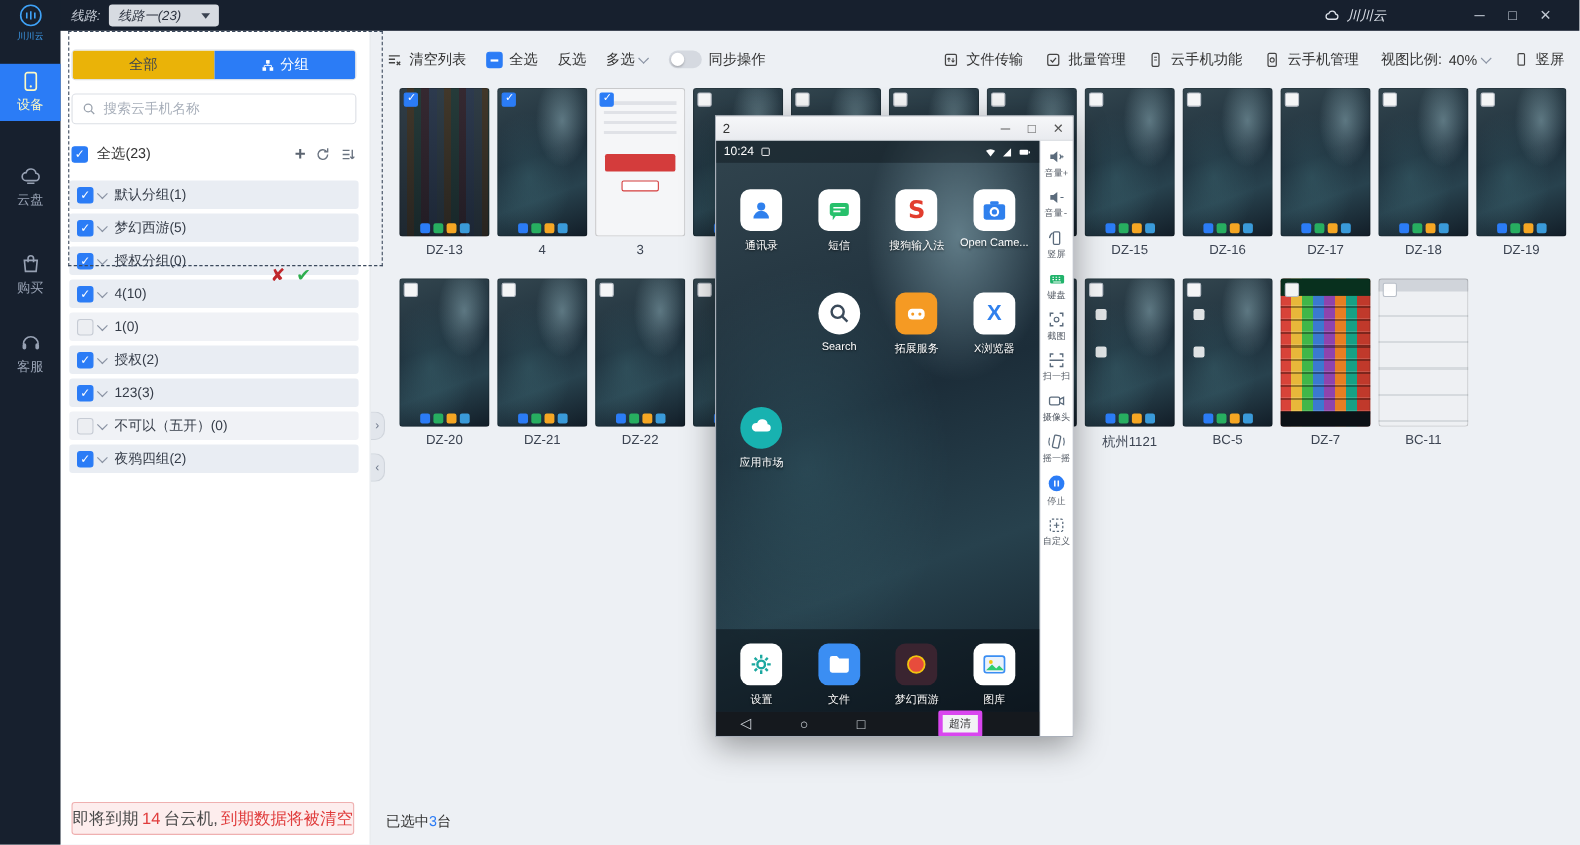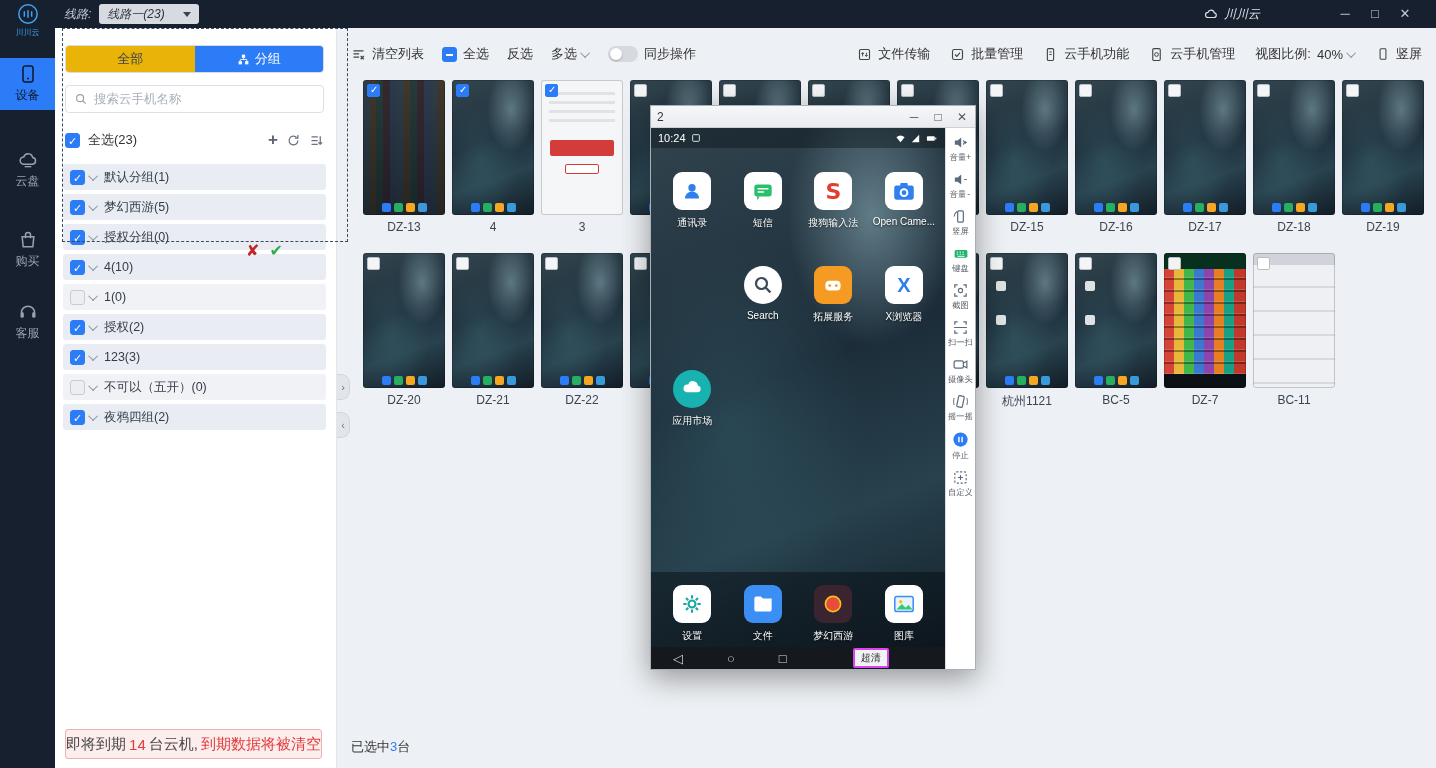--- a/index.html
+++ b/index.html
@@ -18,21 +18,21 @@
   .tb-right { margin-left:auto; display:flex; align-items:center; padding-right:16px; }
   .brand { display:flex; align-items:center; gap:6px; color:#dde2ea; font-size:12px; margin-right:70px; }
   .winbtn { color:#c3cad4; font-size:13px; width:30px; text-align:center; cursor:pointer; line-height:28px; }
 
   
   .sidebar { position:absolute; left:0; top:0; bottom:0; width:55px; background:#17202e; z-index:6; }
   .logo { position:absolute; top:3px; left:0; width:55px; text-align:center; }
   .logo .ltext { display:block; color:#3fa2f7; font-size:8px; margin-top:-1px; }
   .side-item { position:absolute; left:0; width:55px; text-align:center; color:#97a1b3; cursor:pointer; padding:6px 0; }
   .side-item .slabel { display:block; font-size:12px; margin-top:3px; }
-  .side-item.active { background:#2b7cf6; color:#0f172a; }
+  .side-item.active { background:#2b7cf6; color:#fef9c3; }
   .side-item svg { display:block; margin:0 auto; }
 
   
   .panel { position:absolute; left:55px; top:28px; bottom:0; width:282px; background:#fff;
            border-right:1px solid #e2e5ea; z-index:2; }
   .tabs { position:absolute; left:10px; right:12px; top:17px; height:28px; display:flex;
           border:1px solid #d9dde3; border-radius:4px; overflow:hidden; }
   .tab { flex:1; display:flex; align-items:center; justify-content:center; gap:5px; font-size:13px;
          background:#eab308; color:#3a4250; cursor:pointer; }
   .tab.active { background:#2b7cf6; color:#fff; }
@@ -146,21 +146,21 @@
   .ai.round { border-radius:50%; }
   .al { color:#fff; font-size:10px; margin-top:6px; text-shadow:0 1px 2px rgba(0,0,0,.65); white-space:nowrap; }
   .glyph-s { color:#e23d2e; font-weight:bold; font-size:22px; font-family:"DejaVu Sans",sans-serif; }
   .glyph-x { color:#2f80ed; font-weight:bold; font-size:20px; }
   .dockwrap { position:absolute; left:0; right:0; bottom:22px; height:75px; background:rgba(8,14,20,.5); }
   .dock { position:absolute; left:6px; right:6px; bottom:26px; display:grid; grid-template-columns:repeat(4,1fr); }
   .p-nav { position:absolute; left:0; right:0; bottom:0; height:22px; background:#15191e; display:flex;
            align-items:center; color:#cfd4da; font-size:13px; padding-left:22px; gap:44px; }
   .p-nav span { cursor:pointer; }
   .quality { background:#f2f3f5; color:#333; font-size:10px; border-radius:2px; padding:1px 6px;
-             margin-left:22px; border:2px solid #d946ef; }
+             margin-left:22px; border:4px solid #d946ef; }
   .tools { width:30px; background:#fff; border-left:1px solid #d9dde3; padding-top:6px; }
   .tool { text-align:center; margin-bottom:7px; cursor:pointer;font-family:Liberation Mono, monospace; }
   .tool .tl { display:block; font-size:9px; color:#555c66; transform:scale(.92); white-space:nowrap; }
   .tool svg { display:block; margin:0 auto; }
 
   
   .sel-rect { position:absolute; left:62px; top:28px; width:286px; height:214px;
               border:1.5px dashed #3c4a5d; z-index:30; }
   .sel-actions { position:absolute; left:246px; top:242px; z-index:31; display:flex; gap:10px; }
   .sel-actions span { font-size:16px; font-weight:bold; cursor:pointer; line-height:18px; }

